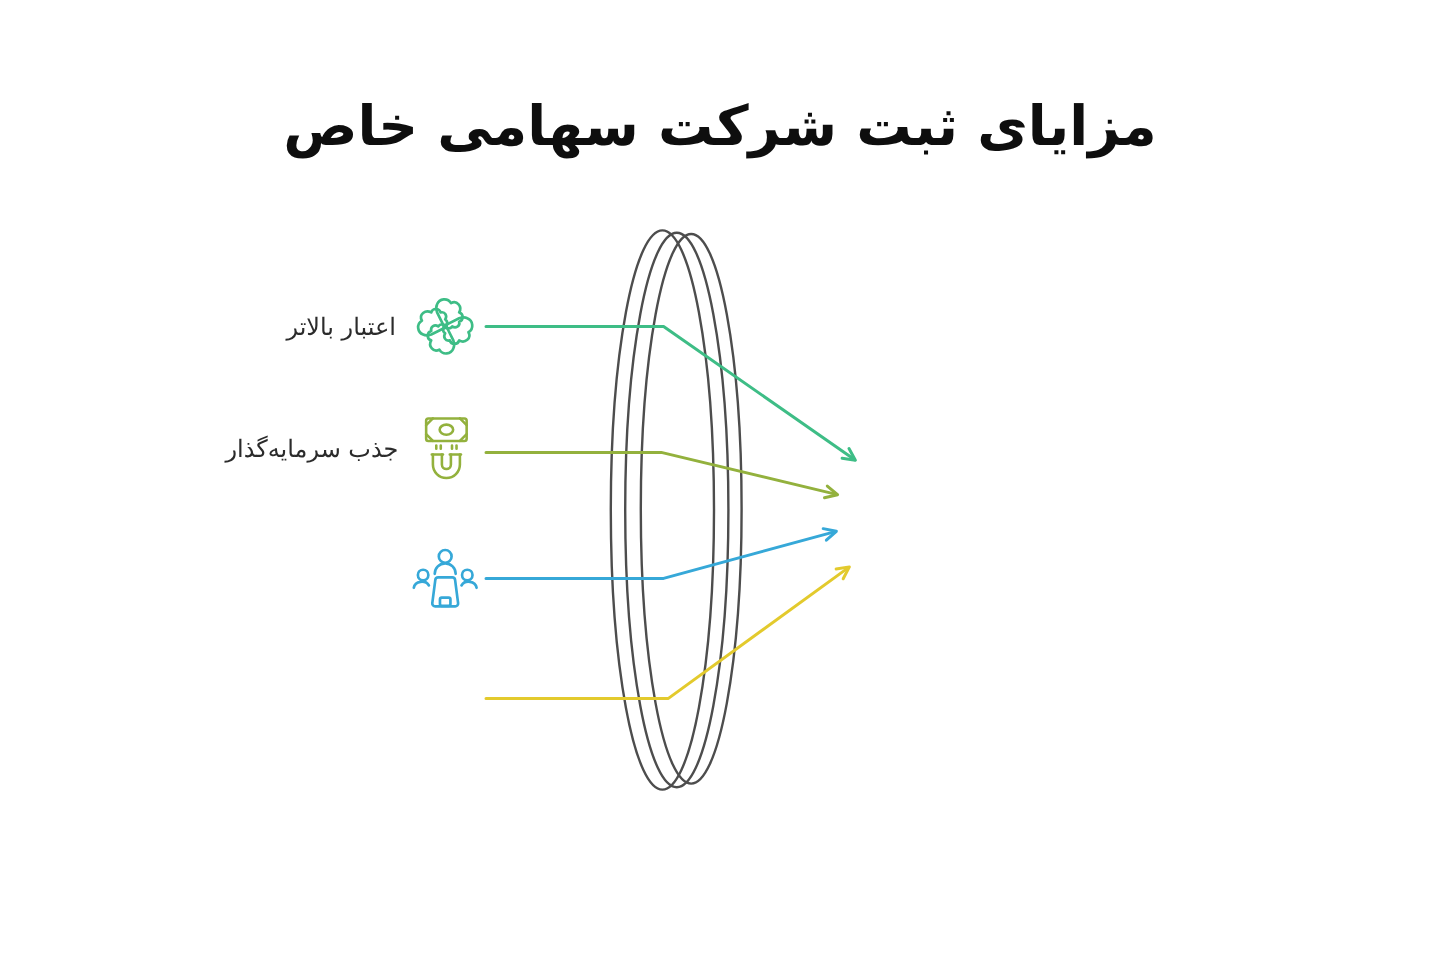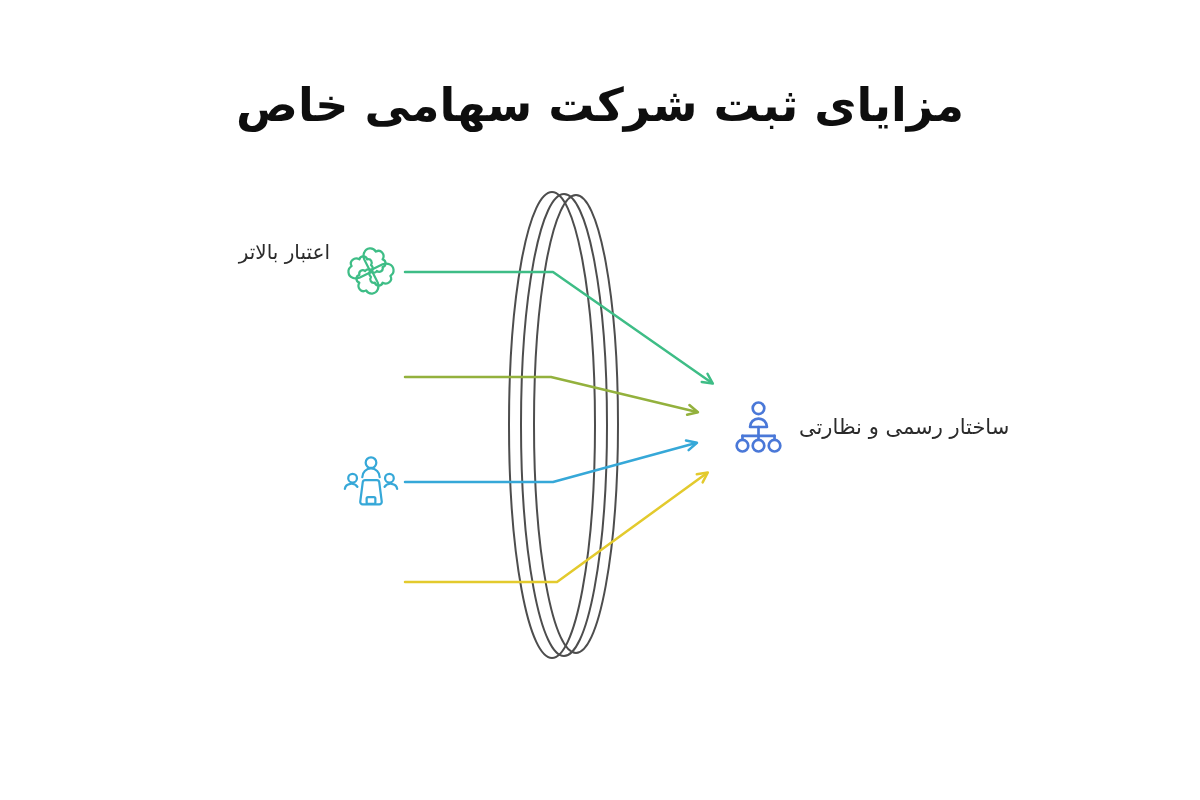--- a/index.html
+++ b/index.html
@@ -28,21 +28,21 @@
     position: absolute;
     top: 0;
     left: 0;
   }
   .benefit {
     position: absolute;
     left: 120px;
     width: 282px;
     height: 64px;
     display: flex;
-    align-items: flex-start;
+    align-items: center;
     justify-content: flex-end;
     gap: 10px;
   }
   .benefit .label, .result .label {
     direction: rtl;
     white-space: nowrap;
     font-family: "DejaVu Sans", sans-serif;
     font-size: 20px;
     color: #2b2b2b;
   }
@@ -104,46 +104,45 @@
     <svg class="icon" width="62" height="62" viewBox="0 0 64 64">
       <g fill="none" stroke-width="2.3" stroke-linecap="round" stroke-linejoin="round" stroke="#3ebd86">
         <path id="hand-shape" d="M13,39 c-5,-2 -6,-9 -1,-12 c-3,-5 3,-10 8,-7 c1,-4 7,-4 8,0 c4,-1 6,3 4,6 c3,2 2,7 -2,8 l-10,5 c-3,1 -5,1 -7,0 z"></path>
         <use href="#hand-shape" transform="rotate(90 32 32)"></use>
         <use href="#hand-shape" transform="rotate(180 32 32)"></use>
         <use href="#hand-shape" transform="rotate(270 32 32)"></use>
       </g>
     </svg>
   </div>
 
+  <div class="benefit row-2">
+    <span class="label">جذب سرمایه‌گذار</span>
+    <svg class="icon" width="60" height="62" viewBox="0 0 64 64">
+      <g fill="none" stroke-width="2.3" stroke-linecap="round" stroke-linejoin="round" stroke="#93b13d">
+        <rect x="14" y="5" width="36" height="20" rx="2"></rect>
+        <ellipse cx="32" cy="15" rx="6" ry="4.5"></ellipse>
+        <path d="M14,11 l6,-6 M50,11 l-6,-6 M14,19 l6,6 M50,19 l-6,6"></path>
+        <path d="M23,29 v3 M27,29 v3 M37,29 v3 M41,29 v3"></path>
+        <path d="M20,37 v9 a12,12 0 0 0 24,0 v-9"></path>
+        <path d="M28,37 v9 a4,4 0 0 0 8,0 v-9"></path>
+        <path d="M19,37 h10 M35,37 h10"></path>
+      </g>
+    </svg>
+  </div>
 
   <div class="benefit row-3">
     <svg class="icon" width="62" height="62" viewBox="0 0 64 64">
       <g fill="none" stroke-width="2.3" stroke-linecap="round" stroke-linejoin="round" stroke="#36a8d8">
         <circle cx="32" cy="11" r="5.5"></circle>
         <path d="M23,26 a9,9 0 0 1 18,0"></path>
         <path d="M26,29 h12 a2.5,2.5 0 0 1 2.5,2.2 l2.6,20 a2.5,2.5 0 0 1 -2.5,2.8 h-17.2 a2.5,2.5 0 0 1 -2.5,-2.8 l2.6,-20 a2.5,2.5 0 0 1 2.5,-2.2 z"></path>
         <rect x="27.5" y="46.5" width="9" height="7" rx="1.5"></rect>
         <circle cx="13" cy="27" r="4.5"></circle>
         <path d="M5,38 c1,-6 10,-7 13,-2"></path>
         <circle cx="51" cy="27" r="4.5"></circle>
         <path d="M59,38 c-1,-6 -10,-7 -13,-2"></path>
       </g>
     </svg>
   </div>
 
 
-  <div class="result">
-    <svg class="icon" width="57" height="54" viewBox="0 0 64 60">
-      <g fill="none" stroke-width="3" stroke-linecap="round" stroke-linejoin="round" stroke="#4a78d8">
-        <circle cx="32" cy="9" r="6.5"></circle>
-        <path d="M22.5,30 a9.5,9.5 0 0 1 19,0 z"></path>
-        <path d="M32,30 v10"></path>
-        <path d="M14,40 h36"></path>
-        <path d="M14,40 v4 M32,40 v4 M50,40 v4"></path>
-        <circle cx="14" cy="51" r="6.5"></circle>
-        <circle cx="32" cy="51" r="6.5"></circle>
-        <circle cx="50" cy="51" r="6.5"></circle>
-      </g>
-    </svg>
-    <span class="label">ساختار رسمی و نظارتی</span>
-  </div>
 
 </div>
 
 </body></html>

